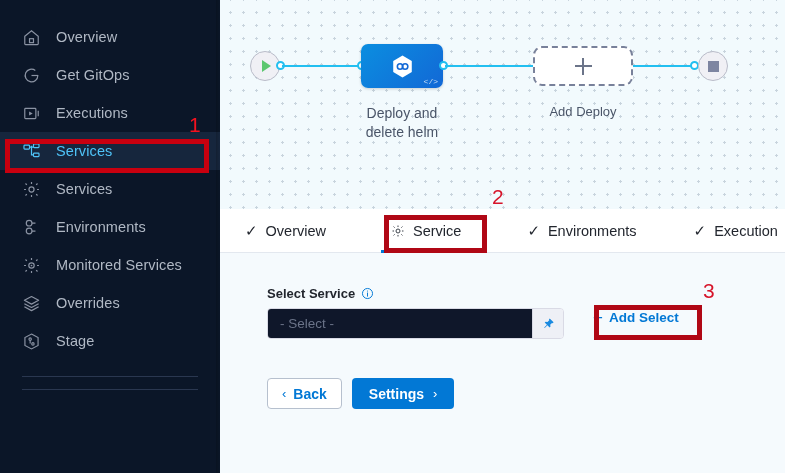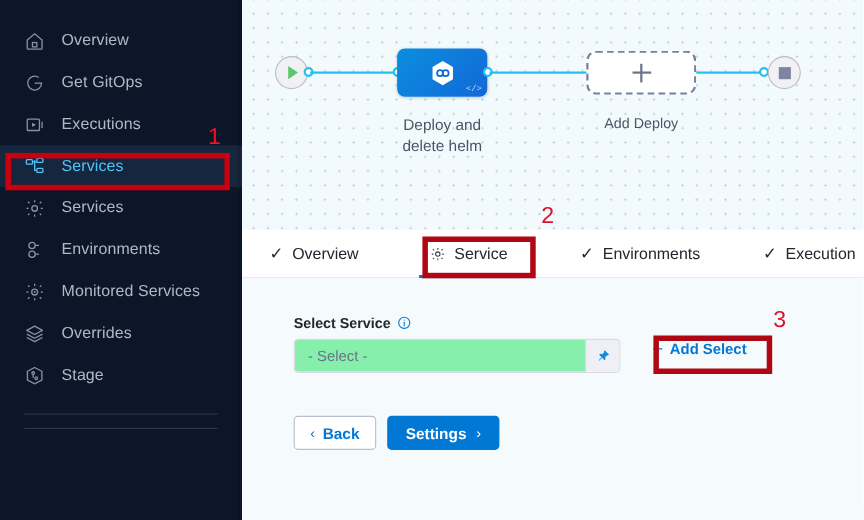--- a/index.html
+++ b/index.html
@@ -157,21 +157,21 @@
   .select-wrap {
     position: absolute; left: 47px; top: 55px;
     width: 297px; height: 31px;
     display: flex;
     border: 1px solid #d9dae5; border-radius: 4px; overflow: hidden;
     background: #ffffff;
   }
   .select-box {
     flex: 1 1 auto; display: flex; align-items: center;
     padding-left: 12px; font-size: 13.5px; color: #6b7489;
-    background: #86efac; cursor: pointer;
+    background: #0f172a; cursor: pointer;
   }
   .pin-btn {
     width: 31px; background: #eef0f6; border-left: 1px solid #d9dae5;
     display: flex; align-items: center; justify-content: center; cursor: pointer;
   }
 
   .add-service {
     position: absolute; left: 373px; top: 56px;
     display: flex; align-items: center;
     font-size: 13.5px; font-weight: bold; color: #0278d5;

